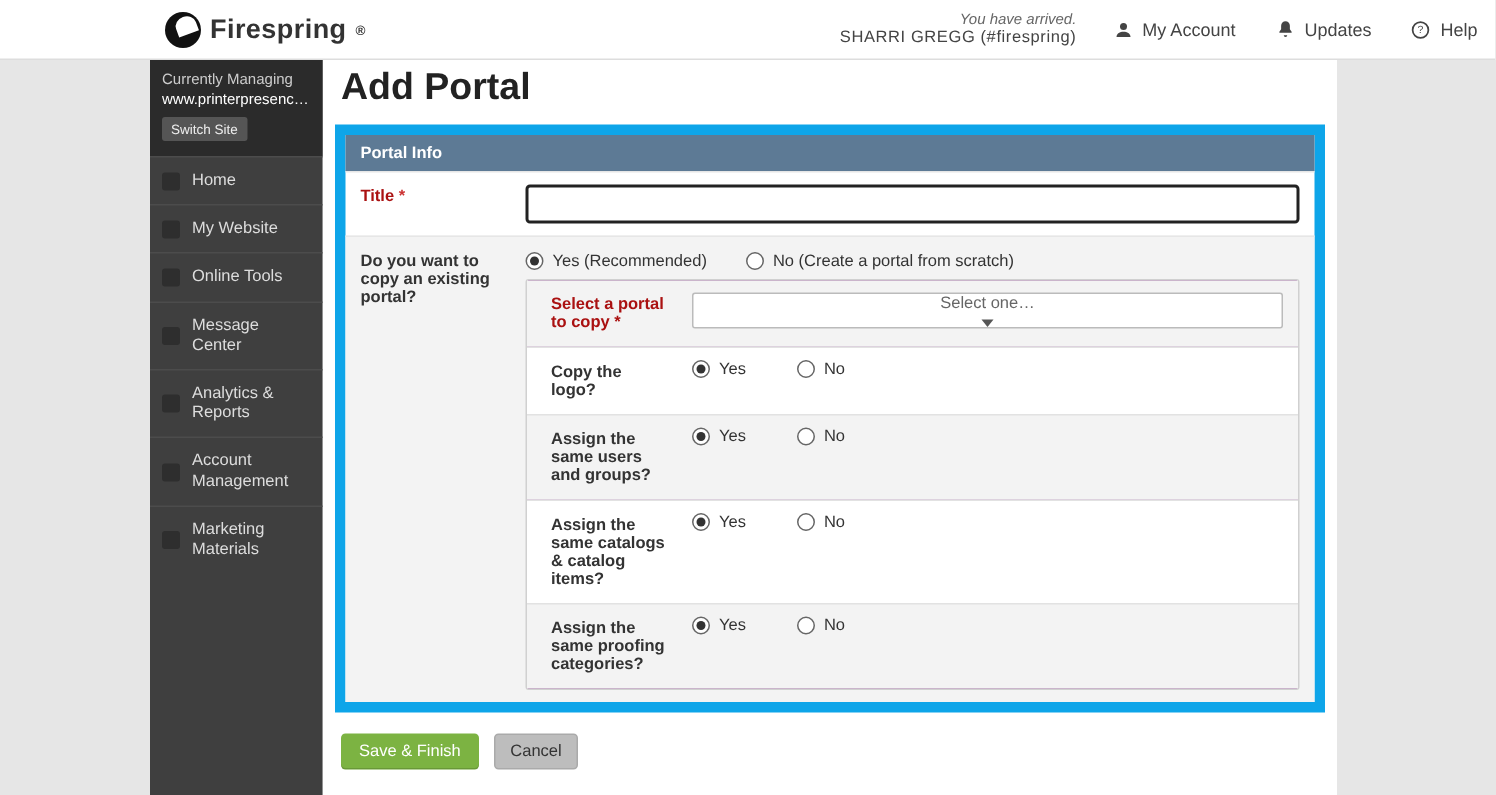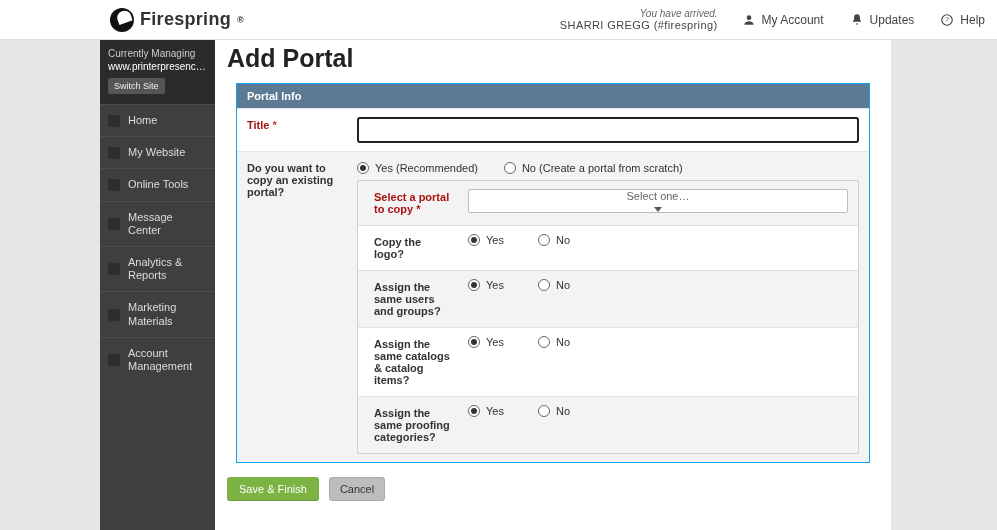--- a/index.html
+++ b/index.html
@@ -26,21 +26,21 @@
 .switch-btn { background: #555; color:#eee; font-size:9px; padding:3px 6px; border:none; border-radius:2px; cursor:pointer; }
 .navitem { display:flex; align-items:center; gap:8px; padding:9px 8px; border-top:1px solid #4c4c4c; cursor:pointer; color:#ddd;}
 .navicon{ width:12px; height:12px; background:#2e2e2e; border-radius:2px; flex:0 0 12px;}
 .navitem span{ line-height:1.2;}
 .main { flex:1; background:#fff; margin-right:106px; display:flex; flex-direction:column; overflow:auto;}
 .crumbs { padding: 10px 12px 0; font-size: 11px; color:#777; }
 .crumbs a { color:#7b8; text-decoration:none; }
 .crumbs a.home{color:#5a9;}
 .crumbs a.sec{color:#5a9;}
 .pagetitle{ padding:4px 12px 10px; font-size:25px; font-weight:bold; color:#222;}
-.panel{ margin:0 21px; border:1px solid #0ea5e9;}
+.panel{ margin:0 8px; border:7px solid #0ea5e9;}
 .panel-head{ background:#5d7a95; color:#fff; padding:6px 10px; font-size:11px; font-weight:bold;}
 .row{ display:flex; border-top:1px solid #e6e6e6;}
 .row:first-of-type{border-top:none;}
 .row.alt{ background:#f3f3f3;}
 .rlabel{ width:110px; padding:10px 10px; font-size:11px; font-weight:bold; color:#333;}
 .rlabel.req{ color:#a11;}
 .rlabel .ast{ color:#c33;}
 .rbody{ flex:1; padding:8px 10px;}
 .titlein{ width:100%; height:26px; border:2px solid #222; border-radius:3px; padding:0 6px; font-size:12px;}
 .radios{ display:flex; gap:26px; align-items:center; font-size:11px; padding-top:2px;}
@@ -123,25 +123,25 @@
     <div class="navitem">
           <span class="navicon"></span>
           <span>Message Center</span>
         </div>
     <div class="navitem">
           <span class="navicon"></span>
           <span>Analytics &amp; Reports</span>
         </div>
     <div class="navitem">
           <span class="navicon"></span>
+          <span>Account Management</span>
+        </div>
+    <div class="navitem">
+          <span class="navicon"></span>
           <span>Marketing Materials</span>
-        </div>
-    <div class="navitem">
-          <span class="navicon"></span>
-          <span>Account Management</span>
         </div>
   </div>
 
   <div class="main">
     <div class="pagetitle">Add Portal</div>
 
     <div class="panel">
       <div class="panel-head">Portal Info</div>
 
       <div class="row">

